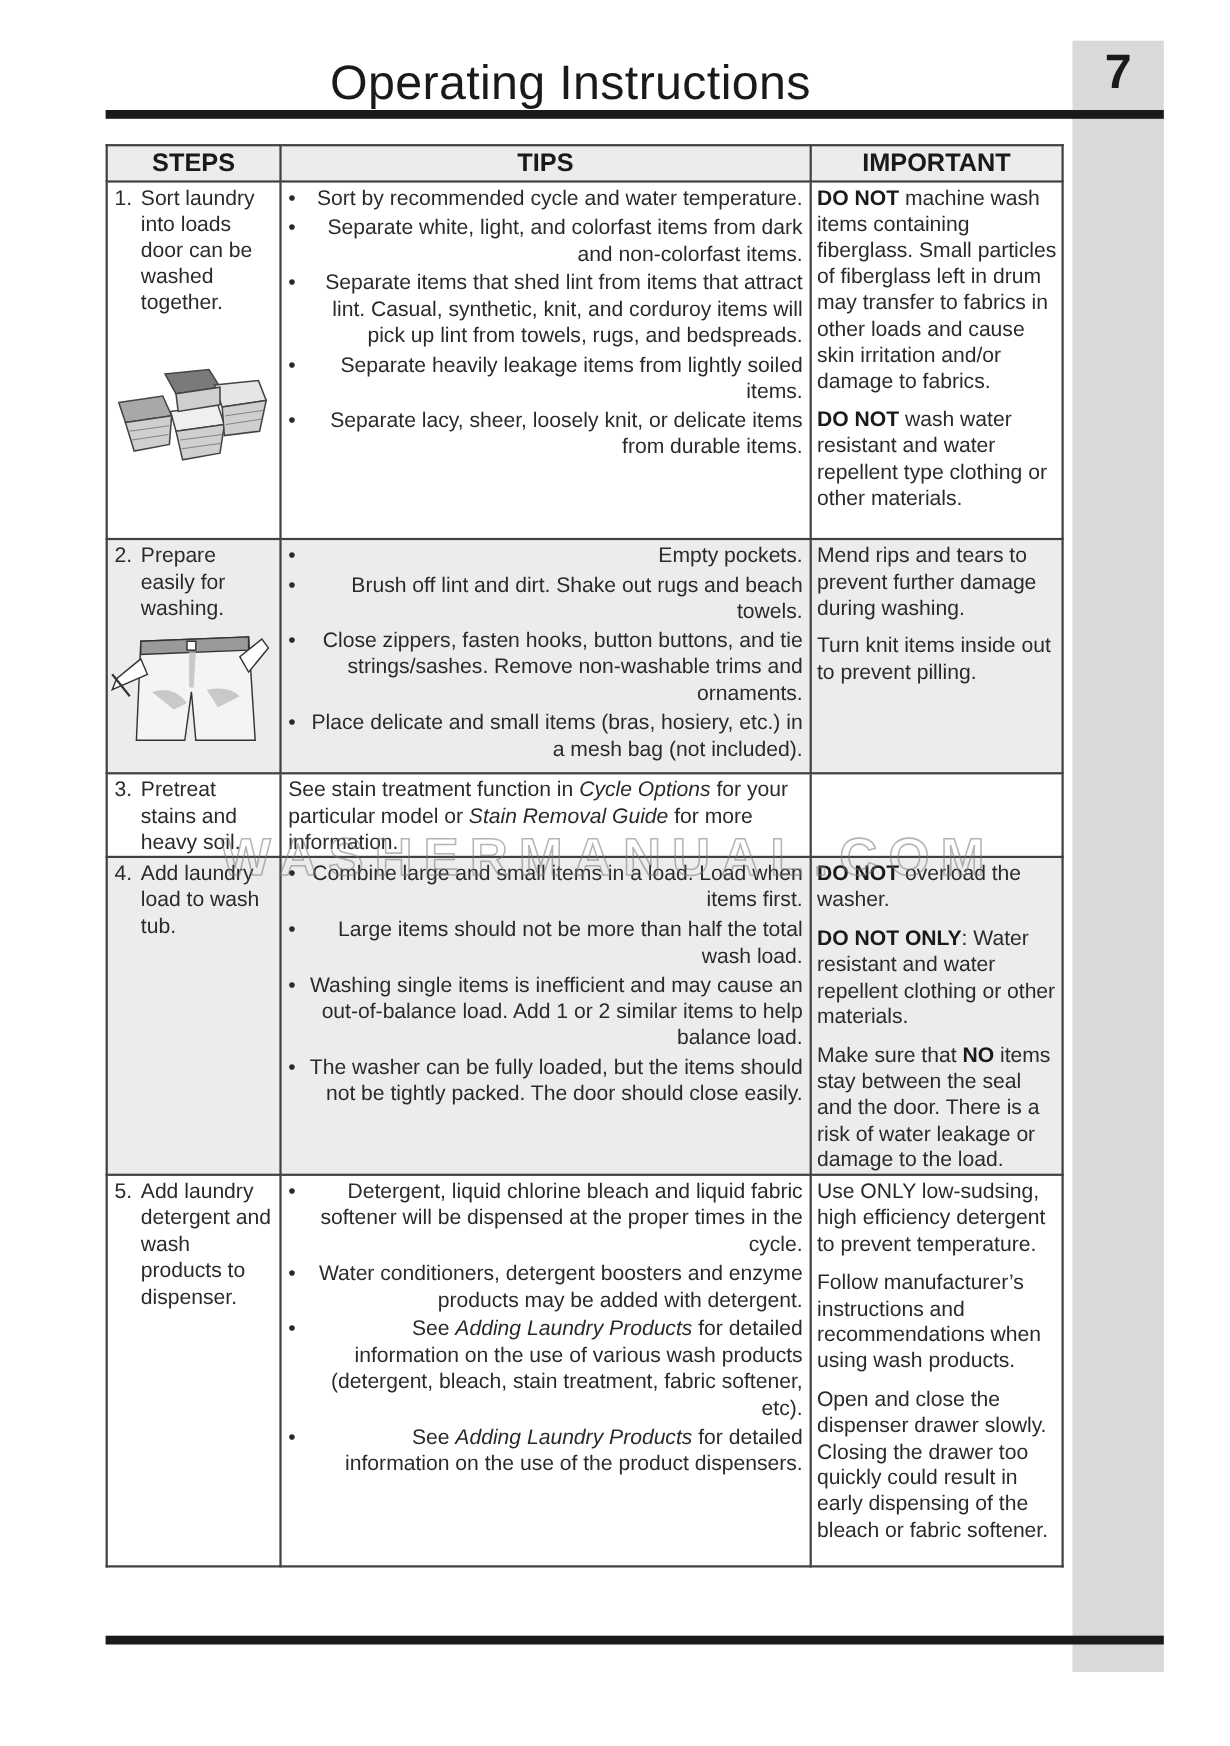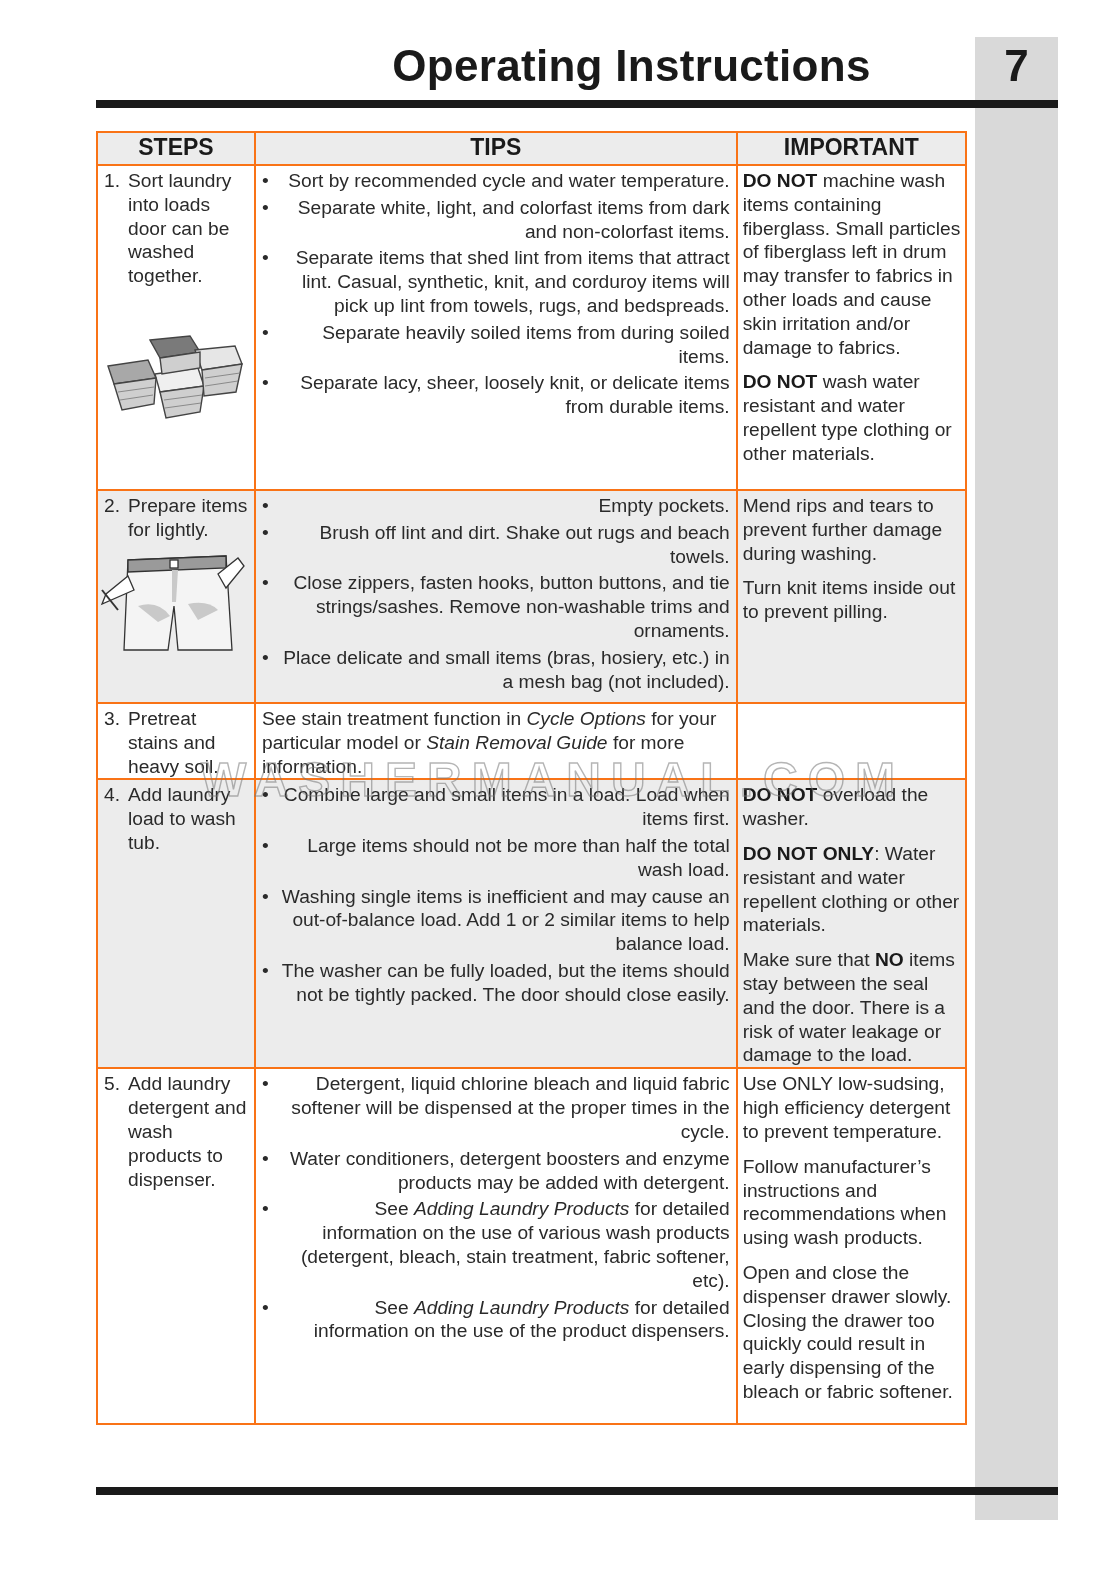--- a/index.html
+++ b/index.html
@@ -1,30 +1,30 @@
 <!DOCTYPE html>
 <html><head>
 <meta charset="utf-8">
 <style>
   * { box-sizing: border-box; margin: 0; padding: 0; }
   html, body { width: 1118px; height: 1587px; background: #ffffff; overflow: hidden; }
   body { position: relative; font-family: "Liberation Sans", sans-serif; color: #231f20; }
 
   .side-tab { position: absolute; left: 975px; top: 37px; width: 83px; height: 1483px; background: #d9d9d9; }
-  .page-title { position: absolute; left: 300px; width: 663px; top: 40px; text-align: center;
-    font-size: 44px; font-weight: bold; letter-spacing: 0.3px; color: #1a1a1a; line-height: 52px; }
+  .page-title { position: absolute; left: 300px; width: 663px; top: 50px; text-align: left;
+    font-size: 44px; font-weight: normal; letter-spacing: 0.3px; color: #1a1a1a; line-height: 52px; }
   .page-number { position: absolute; left: 975px; width: 83px; top: 40px; text-align: center;
     font-size: 44px; font-weight: bold; color: #1a1a1a; line-height: 52px; }
   .rule { position: absolute; left: 96px; width: 962px; height: 8px; background: #1a1a1a; }
   .rule.top { top: 100px; }
   .rule.bottom { top: 1487px; }
 
   table.steps-table { position: absolute; left: 96px; top: 131px; width: 871px;
     border-collapse: collapse; font-size: 19.2px; line-height: 23.8px; color: #2a2a2a; }
-  table.steps-table td, table.steps-table th { border: 2px solid #f97316; vertical-align: top; }
+  table.steps-table td, table.steps-table th { border: 2px solid #404040; vertical-align: top; }
   table.steps-table th { background: #ececec; font-size: 23px; font-weight: bold; color: #1a1a1a;
     height: 33px; line-height: 29px; text-align: center; }
   col.c1 { width: 150px; } col.c2 { width: 490px; } col.c3 { width: 231px; }
 
   tr.shaded td { background: #ececec; }
   td.step { padding: 3px 4px 0 6px; }
   td.tips { padding: 3px 6px 0 6px; }
   td.important { padding: 3px 4px 0 5px; }
 
   .step-text { display: flex; }
@@ -101,35 +101,35 @@
             <line x1="105" y1="48" x2="140" y2="43"></line>
               <line x1="105" y1="56" x2="138" y2="51"></line>
           </g>
         </svg>
       </td>
       <td class="tips">
         <ul class="tips-list">
           <li>Sort by recommended cycle and water temperature.</li>
           <li>Separate white, light, and colorfast items from dark and non-colorfast items.</li>
           <li>Separate items that shed lint from items that attract lint. Casual, synthetic, knit, and corduroy items will pick up lint from towels, rugs, and bedspreads.</li>
-          <li>Separate heavily soiled items from during soiled items.</li>
+          <li>Separate heavily leakage items from lightly soiled items.</li>
           <li>Separate lacy, sheer, loosely knit, or delicate items from durable items.</li>
         </ul>
       </td>
       <td class="important">
         <p class="imp-para"><b>DO NOT</b><span> machine wash items containing fiberglass. Small particles of fiberglass left in drum may transfer to fabrics in other loads and cause skin irritation and/or damage to fabrics.</span></p>
         <p class="imp-para"><b>DO NOT</b><span> wash water resistant and water repellent type clothing or other materials.</span></p>
       </td>
     </tr>
 
     <tr class="row2 shaded">
       <td class="step">
         <div class="step-text">
           <span class="step-num">2.</span>
-          <span class="step-label">Prepare items for lightly.</span>
+          <span class="step-label">Prepare easily for washing.</span>
         </div>
         <svg class="illus2" width="150" height="110" viewBox="0 0 150 110">
           <g stroke="#333" stroke-width="1.3" fill="#f4f4f4">
             <path d="M30 14 L128 10 L134 104 L80 104 L76 60 L70 104 L26 104 Z"></path>
             <path d="M30 14 L128 10 L128 22 L30 26 Z" fill="#9a9a9a"></path>
             <rect x="72" y="14" width="8" height="8" fill="#fff"></rect>
             <path d="M30 30 L8 48 L4 58 L36 44 Z" fill="#fff"></path>
             <path d="M120 28 L140 12 L146 20 L128 42 Z" fill="#fff"></path>
           </g>
           <g fill="#c9c9c9">

